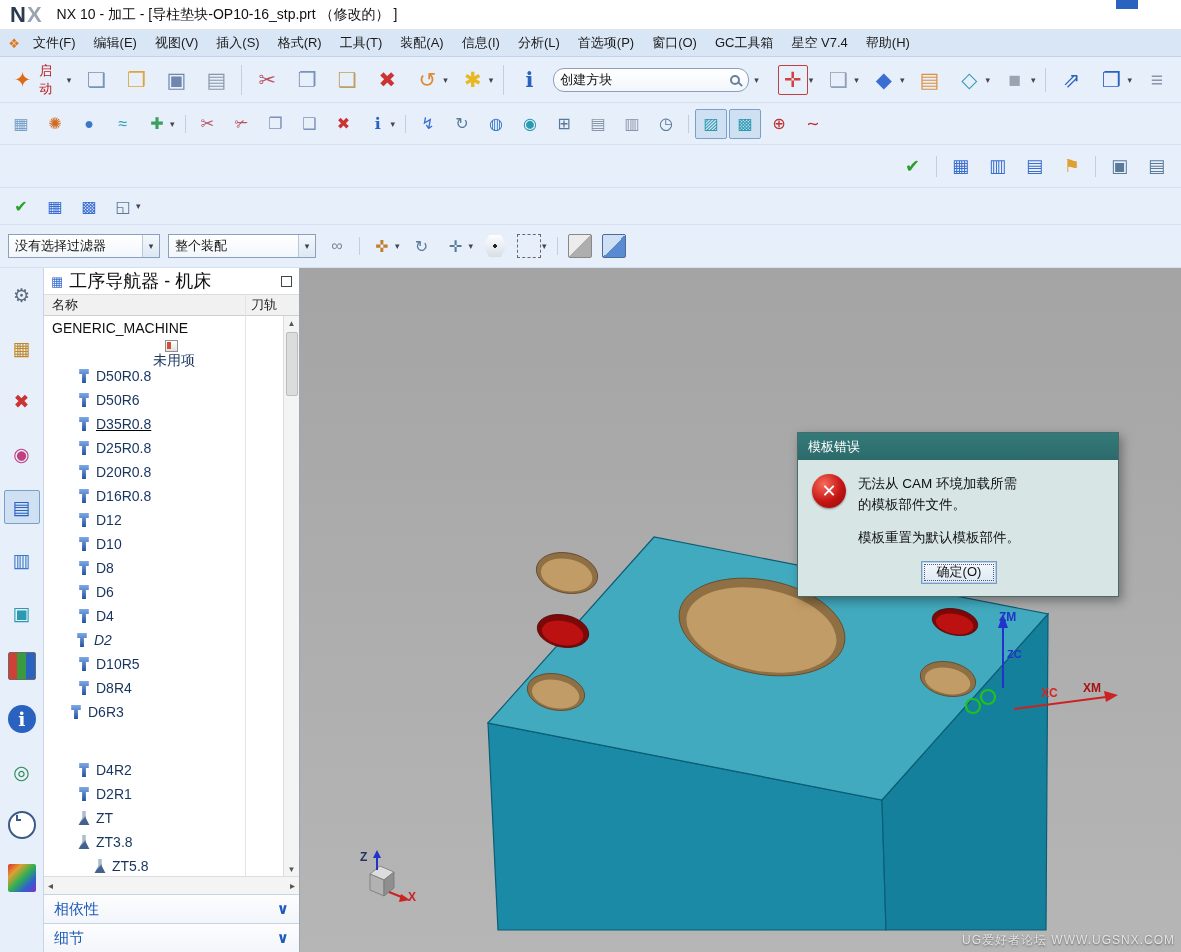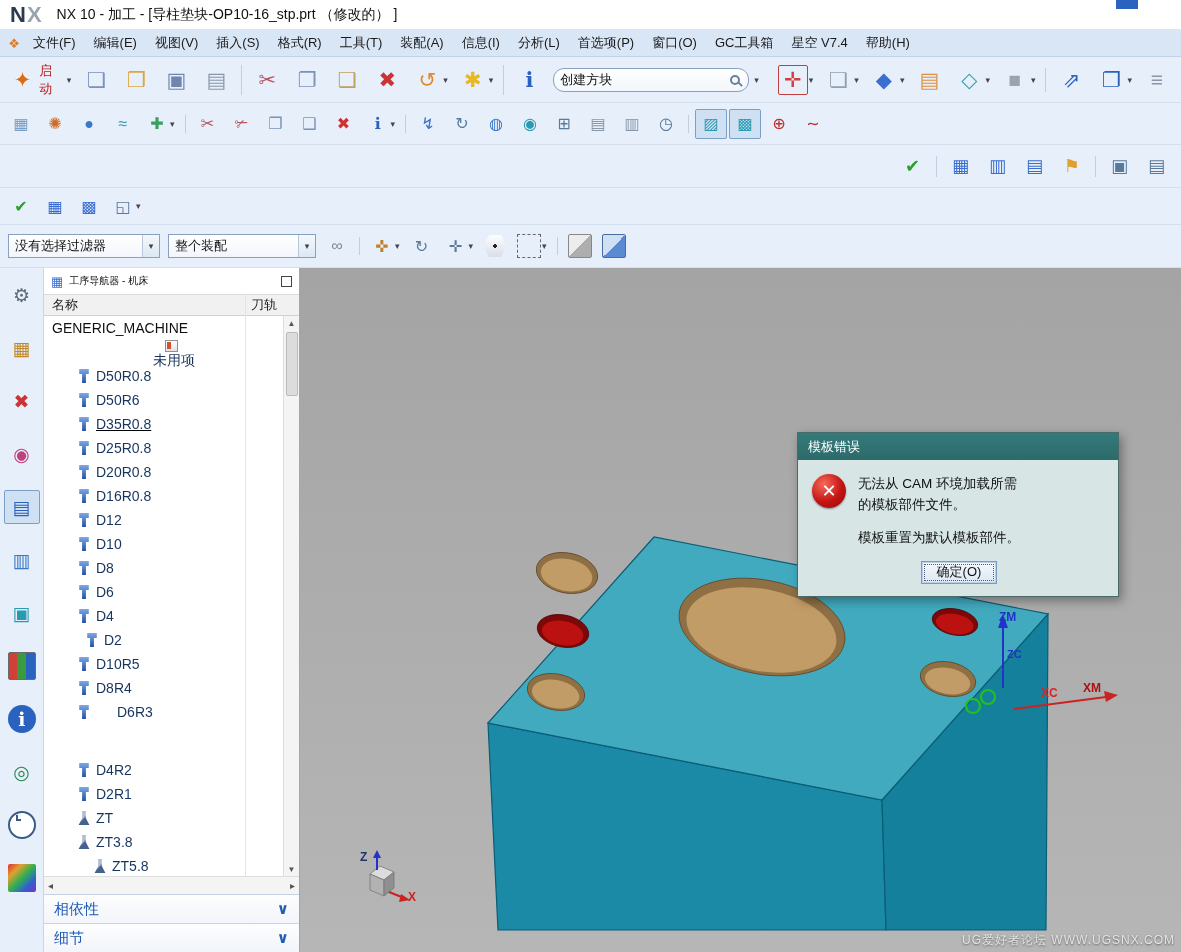--- a/index.html
+++ b/index.html
@@ -56,21 +56,21 @@
 .boxed{border:1.5px solid #c04040;border-radius:2px}
 
 
 #main{display:flex;height:684px}
 .leftstrip{width:44px;background:#e7effb;border-right:1px solid #c9d6e8;display:flex;flex-direction:column;align-items:center;padding-top:10px;gap:19px}
 
 
 .nav-panel{width:256px;background:#fff;border-right:1px solid #9aa8b8;position:relative;font-size:14px}
 .nav-header{height:26px;display:flex;align-items:center;padding:0 7px;gap:6px}
 .ph-icon{color:#3a6ed0;font-size:13px}
-.ph-title{flex:1;font-size:10px;color:#111;white-space:nowrap}
+.ph-title{flex:1;font-size:18px;color:#111;white-space:nowrap}
 .ph-float{width:11px;height:11px;border:1px solid #444;background:#fff}
 .nav-cols{height:22px;background:#f1f1f1;border-top:1px solid #dcdcdc;border-bottom:1px solid #d0d0d0;display:flex;align-items:center;font-size:13px;color:#222;position:relative}
 .colname{padding-left:8px}
 .coltp{position:absolute;left:207px}
 .colline{position:absolute;left:201px;top:26px;width:1px;height:582px;background:#e4e4e4;z-index:2}
 .nav-tree{height:560px;overflow:hidden;margin-right:16px;position:relative}
 .trow{height:24px;display:flex;align-items:center}
 .tlabel{color:#17355e;white-space:nowrap}
 .tlabel.mach{color:#101010}
 .ti{width:12px;height:14px;flex:none;margin-right:6px;position:relative}
@@ -509,33 +509,33 @@
             <span class="tlabel">D8</span>
           </div>
           <div class="trow" style="padding-left: 34px;">
             <span class="ti tool"></span>
             <span class="tlabel">D6</span>
           </div>
           <div class="trow" style="padding-left: 34px;">
             <span class="ti tool"></span>
             <span class="tlabel">D4</span>
           </div>
-          <div class="trow" style="padding-left: 42px;">
+          <div class="trow" style="padding-left: 32px; font-style: italic;">
             <span class="ti tool"></span>
             <span class="tlabel">D2</span>
           </div>
           <div class="trow" style="padding-left: 34px;">
             <span class="ti tool"></span>
             <span class="tlabel">D10R5</span>
           </div>
           <div class="trow" style="padding-left: 34px;">
             <span class="ti tool"></span>
             <span class="tlabel">D8R4</span>
           </div>
-          <div class="trow" style="padding-left: 34px; gap: 21px;">
+          <div class="trow" style="padding-left: 26px;">
             <span class="ti tool"></span>
             <span class="tlabel">D6R3</span>
           </div>
           <div class="trow" style="padding-left: 34px; margin-top: 34px;">
             <span class="ti tool"></span>
             <span class="tlabel">D4R2</span>
           </div>
           <div class="trow" style="padding-left: 34px;">
             <span class="ti tool"></span>
             <span class="tlabel">D2R1</span>

